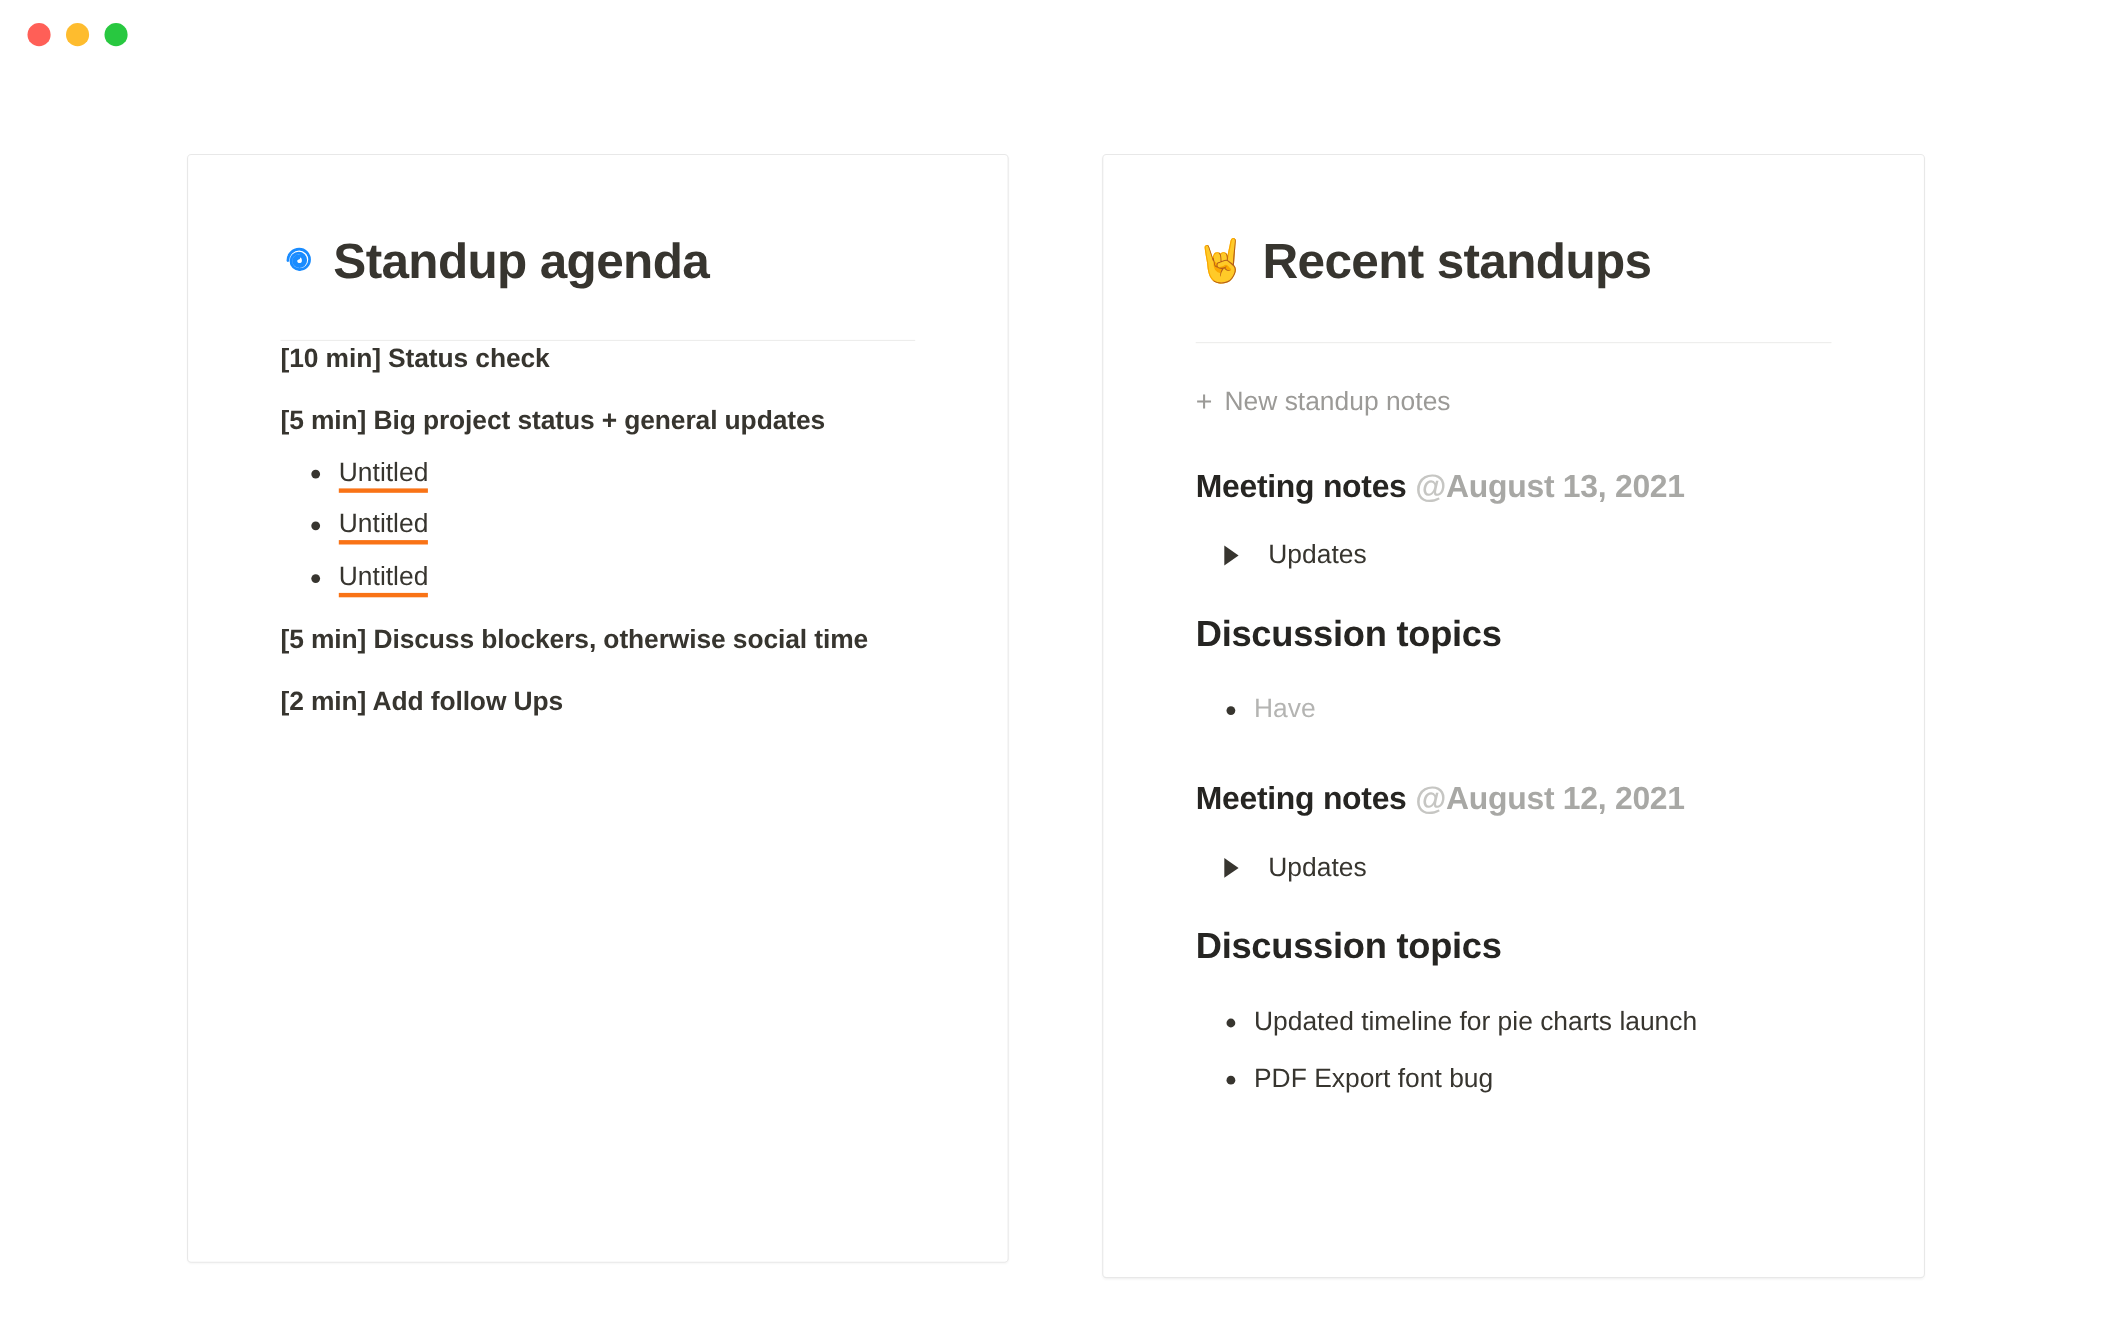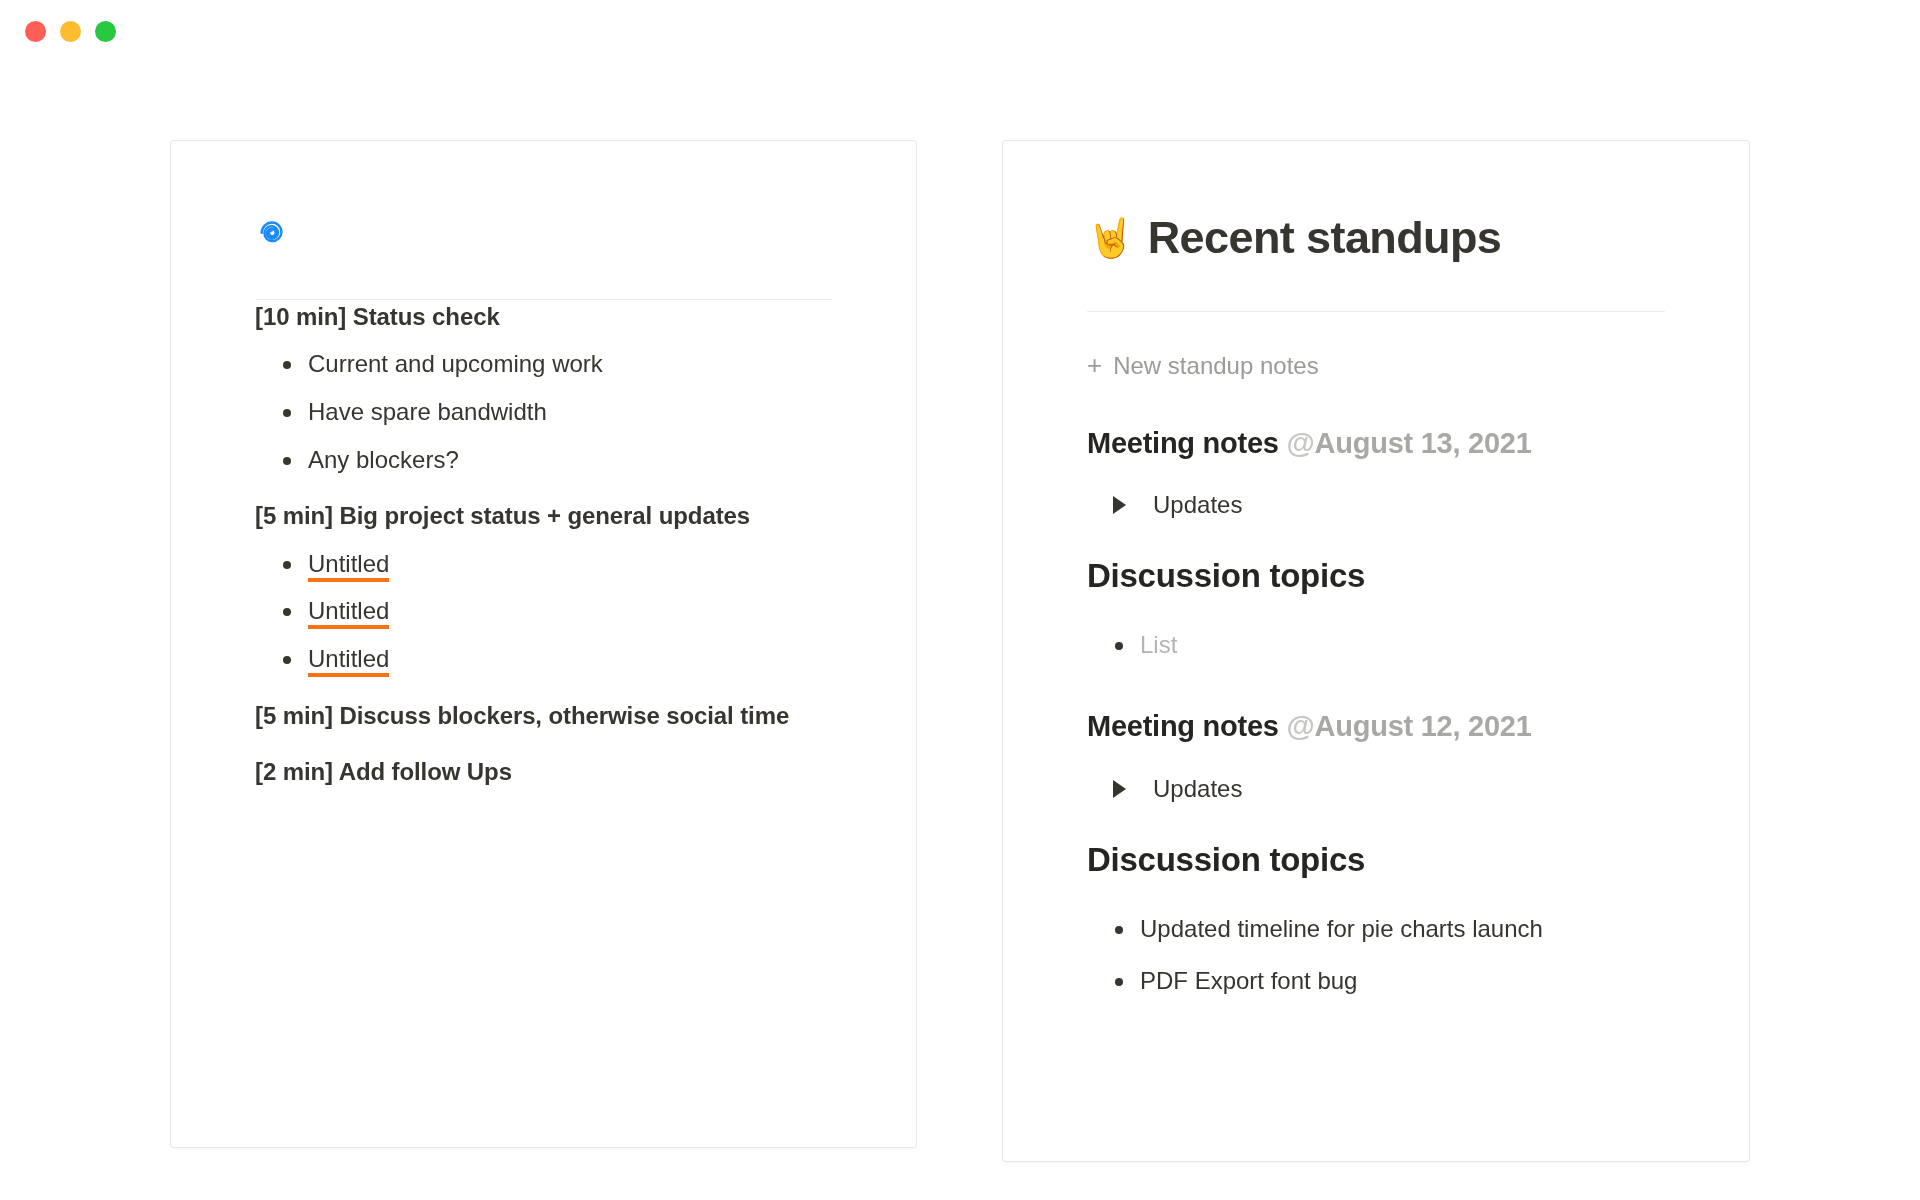--- a/index.html
+++ b/index.html
@@ -222,33 +222,29 @@
   <div class="card card-left">
     <div class="card-inner">
 
       <h1 class="page-title">
         <span class="page-emoji">
           <svg class="emoji-spiral" viewBox="0 0 36 36" xmlns="http://www.w3.org/2000/svg">
             <path d="M18.4 27.6c-4.6 0-8.4-3.6-8.4-8.2 0-4.2 3.3-7.6 7.5-7.6 3.8 0 6.8 3 6.8 6.8 0 3.4-2.7 6.2-6.1 6.2-3 0-5.5-2.4-5.5-5.4 0-2.7 2.2-4.9 4.9-4.9 2.4 0 4.3 1.9 4.3 4.3 0 2.1-1.7 3.8-3.8 3.8-1.8 0-3.3-1.5-3.3-3.3 0-1.5 1.3-2.8 2.8-2.8" fill="none" stroke="#1a8cff" stroke-width="2.6" stroke-linecap="round"></path>
             <path d="M18.4 27.6c5.3 0 9.6-4.3 9.6-9.6C28 12.5 23.5 8 18 8c-6 0-10.9 4.9-10.9 10.9" fill="none" stroke="#1a8cff" stroke-width="2.6" stroke-linecap="round"></path>
           </svg>
         </span>
+        <span>Standup agenda</span>
       </h1>
 
       <div class="title-divider"></div>
 
       <div class="body">
 
         <div class="agenda-row first spacer-top">
           <p class="block-heading">[10 min] Status check</p>
-          <ul class="bullets">
-            <li><span>Current and upcoming work</span></li>
-            <li><span>Have spare bandwidth</span></li>
-            <li><span>Any blockers?</span></li>
-          </ul>
         </div>
 
         <div class="agenda-row">
           <p class="block-heading">[5 min] Big project status + general updates</p>
           <ul class="bullets">
             <li><span class="pagelink">Untitled</span></li>
             <li><span class="pagelink">Untitled</span></li>
             <li><span class="pagelink">Untitled</span></li>
           </ul>
         </div>
@@ -287,21 +283,21 @@
         </p>
 
         <div class="toggle-row">
           <span class="caret"></span>
           <span>Updates</span>
         </div>
 
         <p class="section-heading">Discussion topics</p>
 
         <ul class="notes-bullets">
-          <li><span class="placeholder">List</span></li>
+          <li><span class="placeholder">Have</span></li>
         </ul>
       </div>
 
       <div>
         <p class="meeting-heading">
           <span>Meeting notes</span>
           <span class="meeting-date"><span class="at">@</span><span>August 12, 2021</span></span>
         </p>
 
         <div class="toggle-row">

